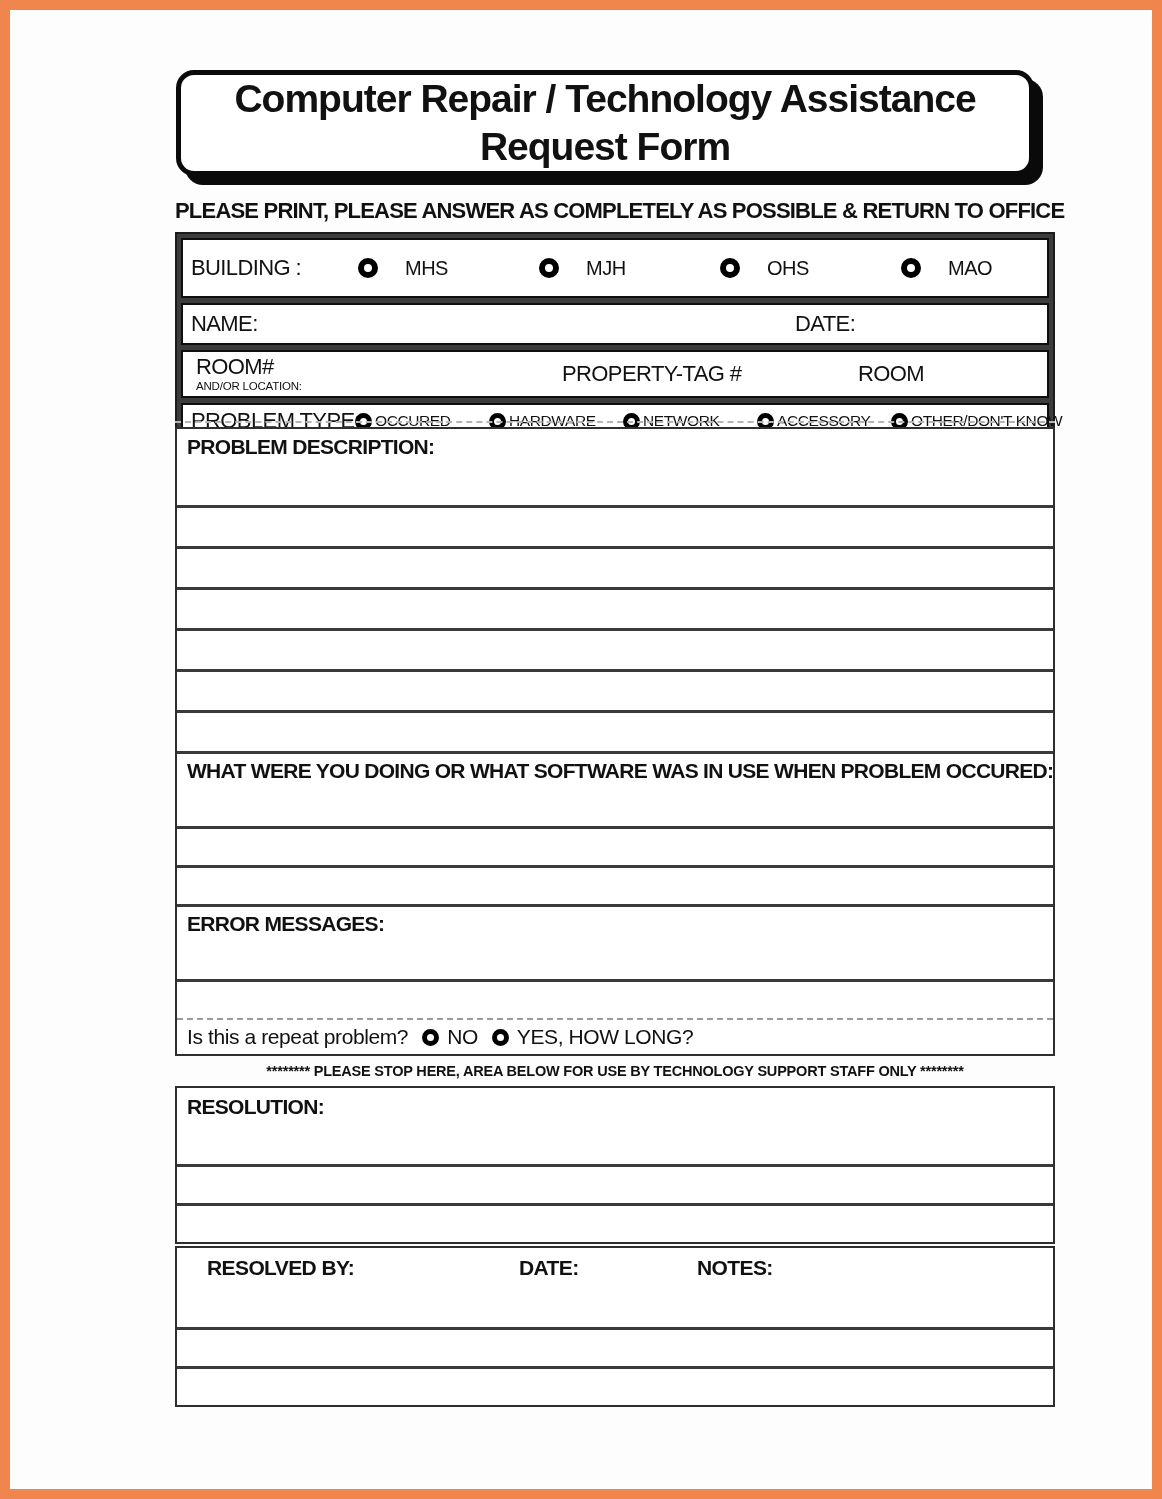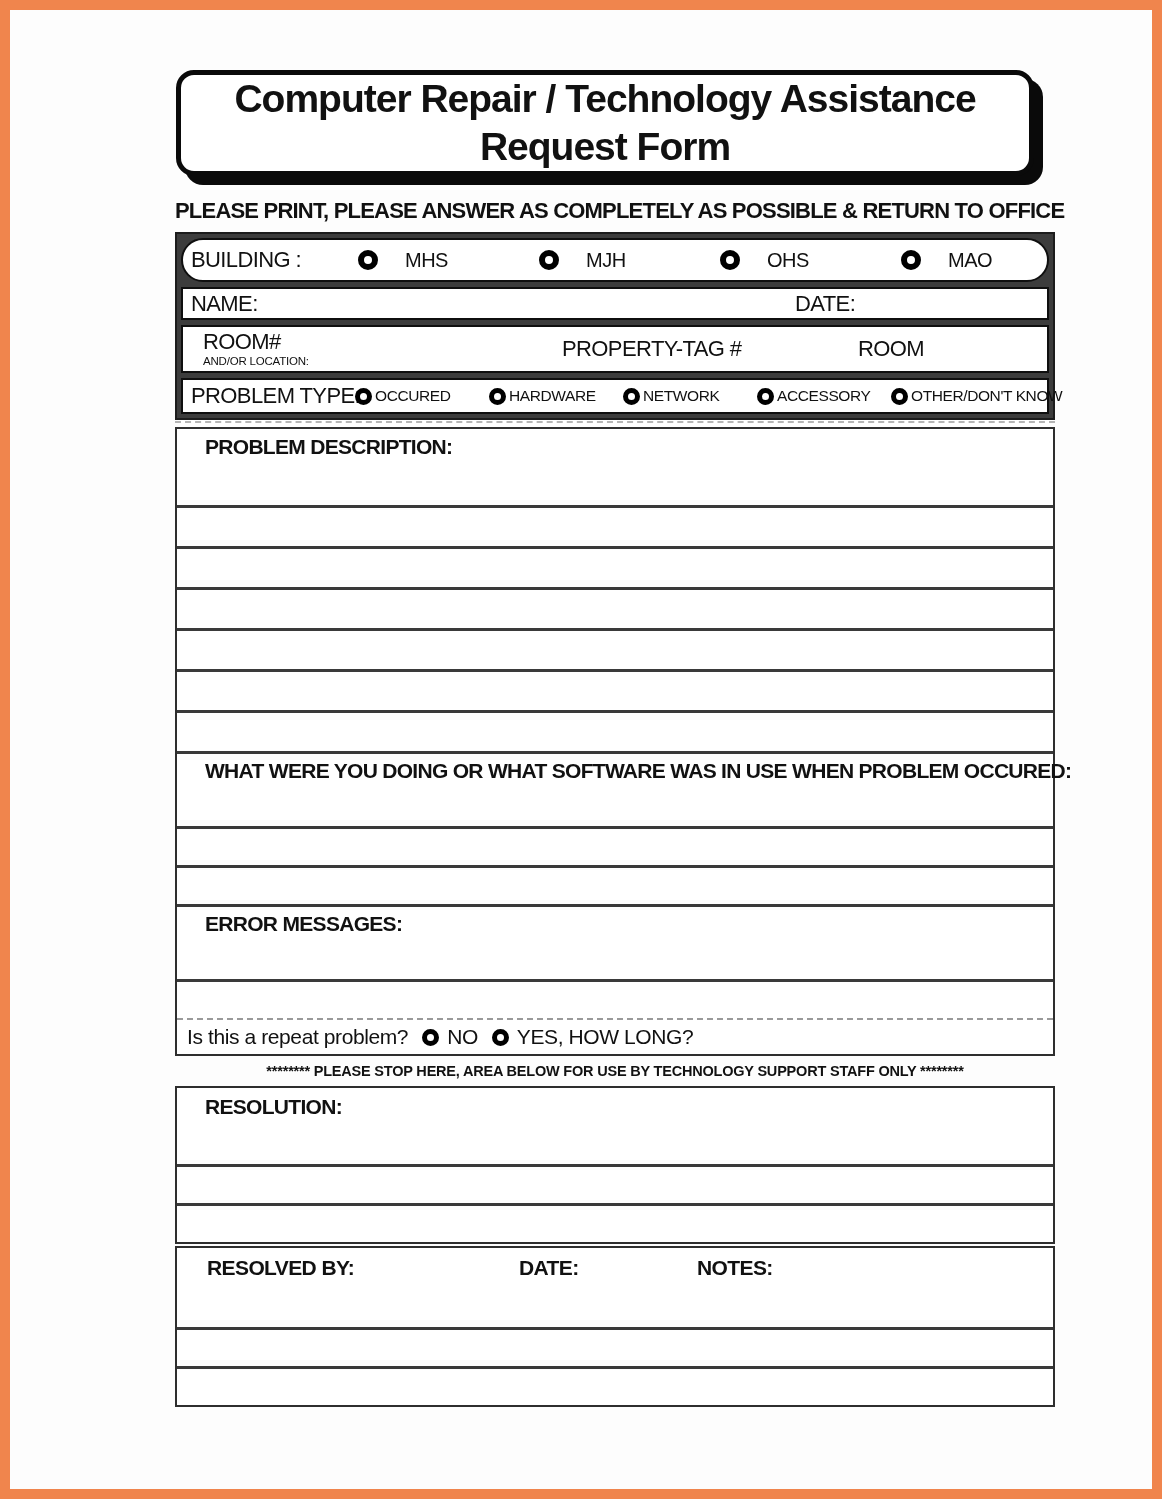--- a/index.html
+++ b/index.html
@@ -24,52 +24,52 @@
     font-size:22px; font-weight:bold; letter-spacing:-0.8px; white-space:nowrap;
   }
 
   
   .top-group {
     position:absolute; left:175px; top:232px; width:880px;
     background:#3c3c3c; border:2px solid #1c1c1c; padding:4px;
     display:flex; flex-direction:column; gap:5px;
   }
   .band-row { background:#fff; border:2px solid #0f0f0f; position:relative; display:flex; align-items:center; }
-  .row-building { height:44px;border-radius:22px; }
-  .row-name { height:33px; }
+  .row-building { height:60px; }
+  .row-name { height:42px; }
   .row-room { height:48px; }
   .row-problemtype { height:36px; }
 
   .lbl { font-size:22px; letter-spacing:-0.6px; white-space:nowrap; }
   .row-building .lbl-main { margin-left:8px; }
   .row-name .lbl-main { margin-left:8px; }
 
   .abs-lbl { position:absolute; top:50%; transform:translateY(-50%); }
 
-  .room-label-wrap { margin-left:20px; display:flex; flex-direction:column; justify-content:center; }
+  .room-label-wrap { margin-left:13px; display:flex; flex-direction:column; justify-content:center; }
   .room-main { font-size:22px; letter-spacing:-0.6px; line-height:1.0; }
   .room-sub { font-size:11.5px; letter-spacing:-0.2px; margin-top:2px; }
 
   
   .radio-icon { display:inline-block; border-radius:50%; background:#fff; border:6px solid #000; width:20px; height:20px; vertical-align:middle; flex:none; }
   .radio-sm { width:17px; height:17px; border-width:5px; }
   .radio-option { display:flex; align-items:center; white-space:nowrap; }
   .opts { display:flex; align-items:center; position:absolute; top:0; bottom:0; }
   .opts-building { left:175px; }
   .opts-building .radio-option { width:181px; font-size:20px; letter-spacing:-0.5px; gap:27px; }
   .opts-problem { left:172px; }
   .opts-problem .radio-option { width:134px; font-size:15.5px; letter-spacing:-0.4px; gap:3px; }
   .opts-problem .radio-option:last-child { width:auto; }
 
   
   .ftable { position:absolute; left:175px; width:880px; background:#fff; border:2px solid #2e2e2e; }
   .trow { border-top:3px solid #3a3a3a; position:relative; }
   .trow:first-child { border-top:none; }
   .hdr-row { display:flex; align-items:center; }
-  .hdr-text { font-size:21px; font-weight:bold; letter-spacing:-0.7px; margin-left:28px; white-space:nowrap; }
+  .hdr-text { font-size:21px; font-weight:bold; letter-spacing:-0.7px; margin-left:10px; white-space:nowrap; }
   .blank-row { height:41px; }
   .blank-sm { height:39px; }
 
   .dotted-line { position:absolute; left:175px; width:880px; border-top:2px dashed #b5b5b5; }
 
   .repeat-row { border-top:2px dashed #9a9a9a; height:36px; display:flex; align-items:center; gap:14px; }
   .repeat-q { font-size:21px; letter-spacing:-0.4px; margin-left:10px; }
   .repeat-opt { display:flex; align-items:center; gap:8px; font-size:21px; letter-spacing:-0.4px; }
 
   .stars-line {

